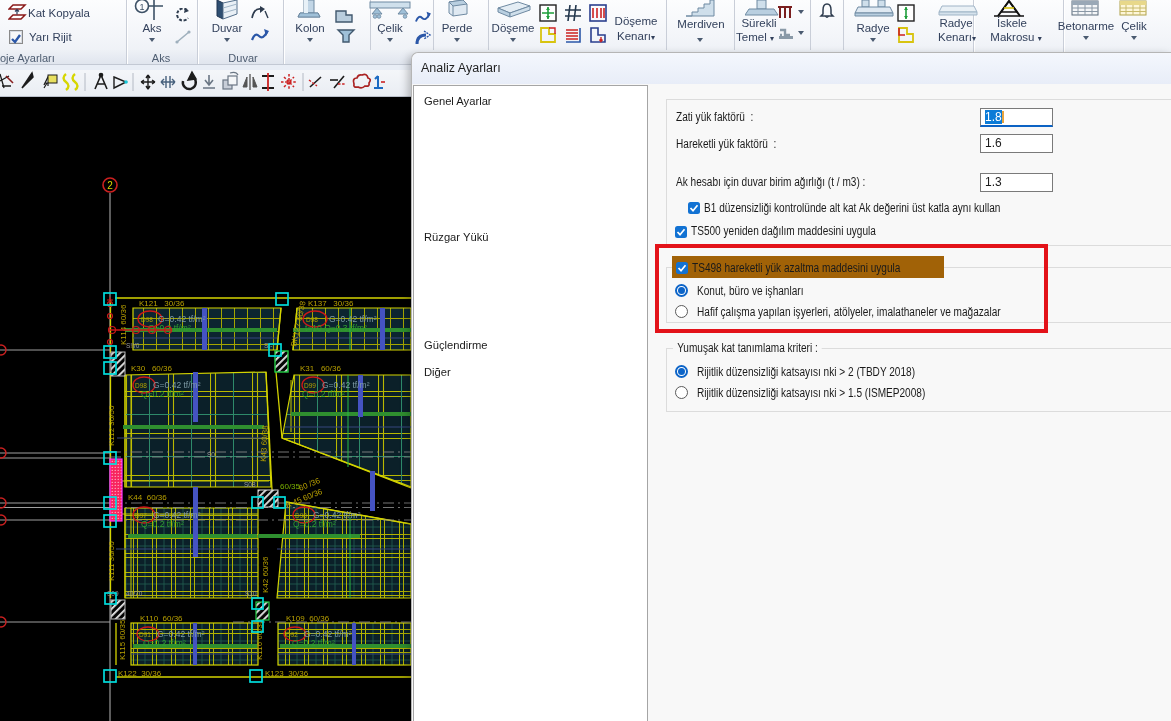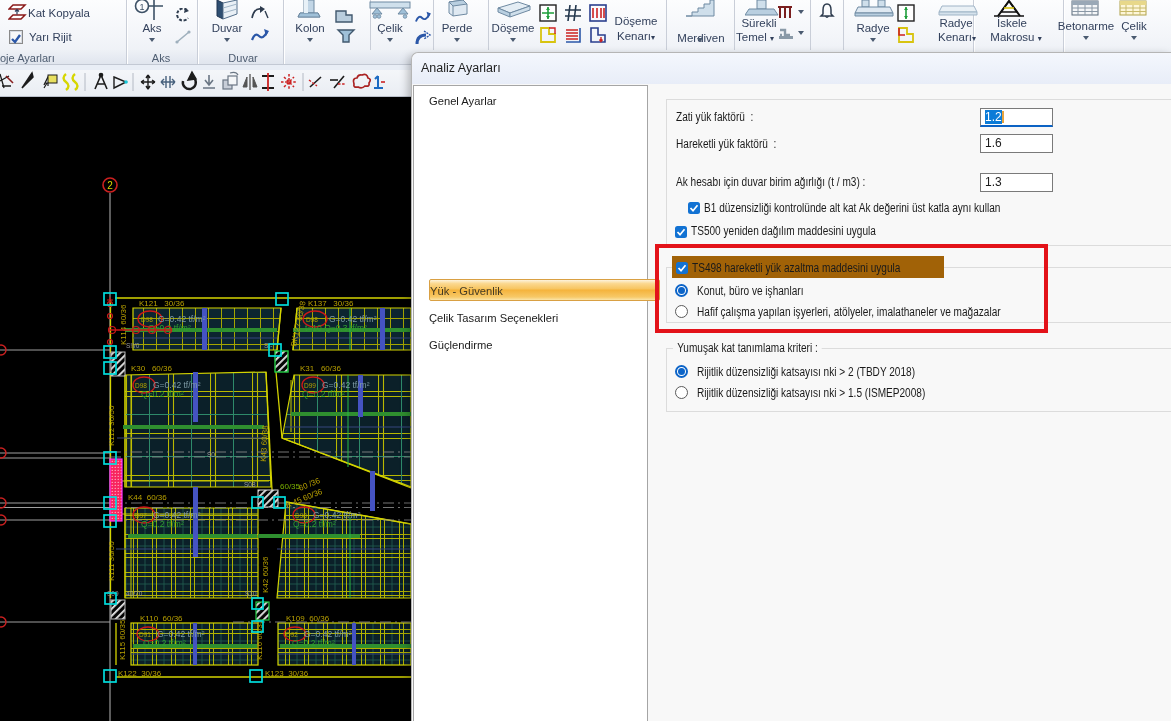--- a/index.html
+++ b/index.html
@@ -26,22 +26,22 @@
   #cad{left:0;top:97px;width:411px;height:624px;background:#000;}
   
   #dialog{left:411px;top:52px;width:760px;height:669px;background:#f8f8f8;
     border:1px solid #b5b5b5;border-right:none;border-bottom:none;
     border-top-left-radius:7px;box-shadow:-3px 3px 8px rgba(0,0,0,.25);}
   #dtitle{position:absolute;left:0;top:0;width:100%;height:31px;
     background:linear-gradient(#f4f7fd,#e8edf8);border-top-left-radius:7px;
     font-size:12.5px;color:#1f1f1f;line-height:30px;padding-left:9px;}
   #menu{position:absolute;left:1px;top:32px;width:235px;height:637px;background:#fff;
     border:1px solid #a5a5a5;}
-  .mi{position:absolute;left:15px;width:231px;height:22px;font-size:11.2px;color:#1a1a1a;
-    line-height:22px;}
+  .mi{position:absolute;left:1px;width:231px;height:22px;font-size:11.2px;color:#1a1a1a;
+    line-height:22px;padding-left:9px;}
   .mi.sel{background:linear-gradient(#fdf3dc 0%,#fbd88f 18%,#f7c55f 45%,#f5b33b 50%,#f7c968 85%,#fbe5a8 100%);
     border:1px solid #d9a043;border-radius:2px;color:#433a23;}
   .lbl{position:absolute;font-size:12px;color:#1a1a1a;white-space:nowrap;transform:scaleX(.84);transform-origin:0 50%;}
   .inp{position:absolute;left:568px;width:73px;height:19px;background:#fff;
     border:1px solid #7a7a7a;font-size:12px;color:#1a1a1a;padding:1px 0 0 4px;}
   .fs{position:absolute;border:1px solid #dcdcdc;border-right:none;}
   .cb{position:absolute;width:12px;height:12px;background:#1272d3;border-radius:2.5px;}
   .cb svg{position:absolute;left:0;top:0;}
   .rad{position:absolute;width:13px;height:13px;border-radius:50%;background:#fff;border:1px solid #5a5a5a;}
   .rad.on{border:2px solid #0c64c8;}
@@ -196,21 +196,21 @@
     <svg class="abs" style="left:589px;top:26px" width="18" height="18" viewBox="0 0 18 18">
       <path d="M2 2 L9 2 L9 9 L16 9 L16 16 L2 16 Z" fill="none" stroke="#2b3f8e" stroke-width="1.6"></path>
       <path d="M12 11 L12 15 M10.5 13.5 L12 15.5 L13.5 13.5" stroke="#c22" stroke-width="1.4" fill="none"></path>
     </svg>
     <div class="rtext" style="left:610px;top:15px;width:52px">Döşeme</div>
     <div class="rtext" style="left:610px;top:30px;width:52px">Kenarı<span style="font-size:8px">▾</span></div>
 
     <svg class="abs" style="left:684px;top:0px" width="32" height="20" viewBox="0 0 32 20">
       <path d="M2 16 L8 16 L8 12 L14 12 L14 8 L20 8 L20 4 L26 4 L26 0 L30 0 L30 16 Z" fill="#cfdfeb" stroke="#6f8aa2"></path>
     </svg>
-    <div class="rtext" style="left:668px;top:32px;width:66px">Merdiven</div>
+    <div class="rtext" style="left:668px;top:18px;width:66px">Merdiven</div>
     <div class="darr" style="left:697px;top:38px"></div>
 
     <svg class="abs" style="left:745px;top:0px" width="34" height="20" viewBox="0 0 34 20">
       <rect x="12" y="0" width="9" height="9" fill="#cfdfeb" stroke="#6f8aa2"></rect>
       <path d="M4 9 L29 9 L33 15 L0 15 Z" fill="#b9cfe0" stroke="#6f8aa2"></path>
     </svg>
     <div class="rtext" style="left:735px;top:17px;width:48px">Sürekli</div>
     <div class="rtext" style="left:731px;top:31px;width:48px">Temel <span style="font-size:8px">▾</span></div>
     <svg class="abs" style="left:778px;top:6px" width="18" height="13" viewBox="0 0 18 13">
       <path d="M2 1 L2 12 M7 1 L7 12 M12 1 L12 12 M0 1 L14 1" stroke="#7a1f1f" stroke-width="2"></path>
@@ -560,30 +560,30 @@
       <rect x="252" y="524" width="11" height="11"></rect>
       <rect x="104" y="573" width="12" height="12"></rect>
       <rect x="250" y="573" width="12" height="12"></rect>
     </g>
    </svg>
   </div>
   <div class="abs" id="dialog">
     <div id="dtitle">Analiz Ayarları</div>
     <div id="menu">
       <div class="mi" style="top:4px">Genel Ayarlar</div>
-      <div class="mi sel" style="top:193px">Yük - Güvenlik</div>
-      <div class="mi" style="top:221px">Çelik Tasarım Seçenekleri</div>
+      <div class="mi" style="top:140px">Rüzgar Yükü</div>
       <div class="mi" style="top:248px">Güçlendirme</div>
+      <div class="mi" style="top:275px">Diğer</div>
     </div>
 
     <div class="fs" style="left:254px;top:46px;width:506px;height:147px"></div>
     <div class="lbl" style="left:264px;top:57px">Zati yük faktörü&nbsp;&nbsp;:</div>
     <div class="lbl" style="left:264px;top:84px">Hareketli yük faktörü&nbsp;&nbsp;:</div>
     <div class="lbl" style="left:264px;top:122px">Ak hesabı için duvar birim ağırlığı (t&nbsp;/&nbsp;m3)&nbsp;:</div>
-    <div class="inp" style="top:55px;border-bottom:2px solid #0b62c4"><span style="background:#0b7bd7;color:#fff">1.2</span><span style="display:inline-block;width:2px;height:12px;background:#e8a33d;vertical-align:-2px"></span></div>
+    <div class="inp" style="top:55px;border-bottom:2px solid #0b62c4"><span style="background:#0b7bd7;color:#fff">1.8</span><span style="display:inline-block;width:2px;height:12px;background:#e8a33d;vertical-align:-2px"></span></div>
     <div class="inp" style="top:81px">1.6</div>
     <div class="inp" style="top:120px">1.3</div>
     <div class="cb" style="left:276px;top:149px">
         <svg width="12" height="12" viewBox="0 0 12 12">
           <path d="M2.5 6 L5 8.7 L9.5 3.2" fill="none" stroke="#fff" stroke-width="1.7"></path>
         </svg>
       </div>
     <div class="lbl" style="left:292px;top:148px">B1 düzensizliği kontrolünde alt kat Ak değerini üst katla aynı kullan</div>
     <div class="cb" style="left:263px;top:173px">
         <svg width="12" height="12" viewBox="0 0 12 12">

